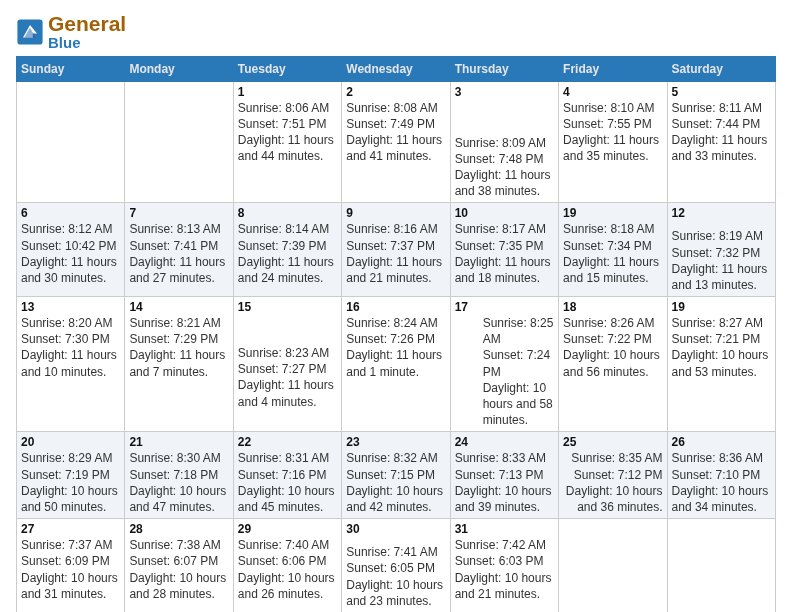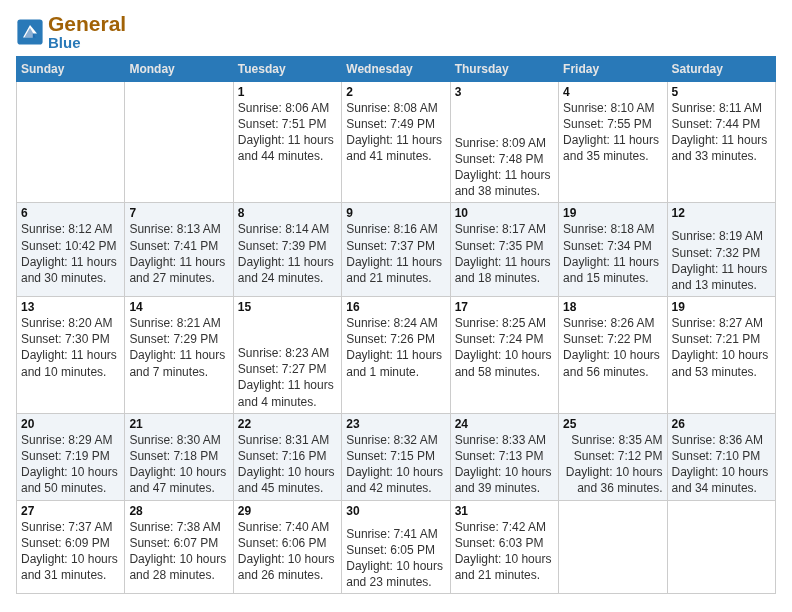--- a/index.html
+++ b/index.html
@@ -218,21 +218,21 @@
 Daylight: 11 hours and 4 minutes.</div>
           </td>
           <td>
             <span class="day-number">16</span>
             <div class="day-info" style="white-space: pre-line;">Sunrise: 8:24 AM
 Sunset: 7:26 PM
 Daylight: 11 hours and 1 minute.</div>
           </td>
           <td>
             <span class="day-number">17</span>
-            <div class="day-info" style="white-space: pre-line;">Sunrise: 8:25 AM
+            <div class="day-info" style="white-space: pre-line; margin-left: 28px;">Sunrise: 8:25 AM
 Sunset: 7:24 PM
 Daylight: 10 hours and 58 minutes.</div>
           </td>
           <td>
             <span class="day-number">18</span>
             <div class="day-info" style="white-space: pre-line;">Sunrise: 8:26 AM
 Sunset: 7:22 PM
 Daylight: 10 hours and 56 minutes.</div>
           </td>
           <td>

